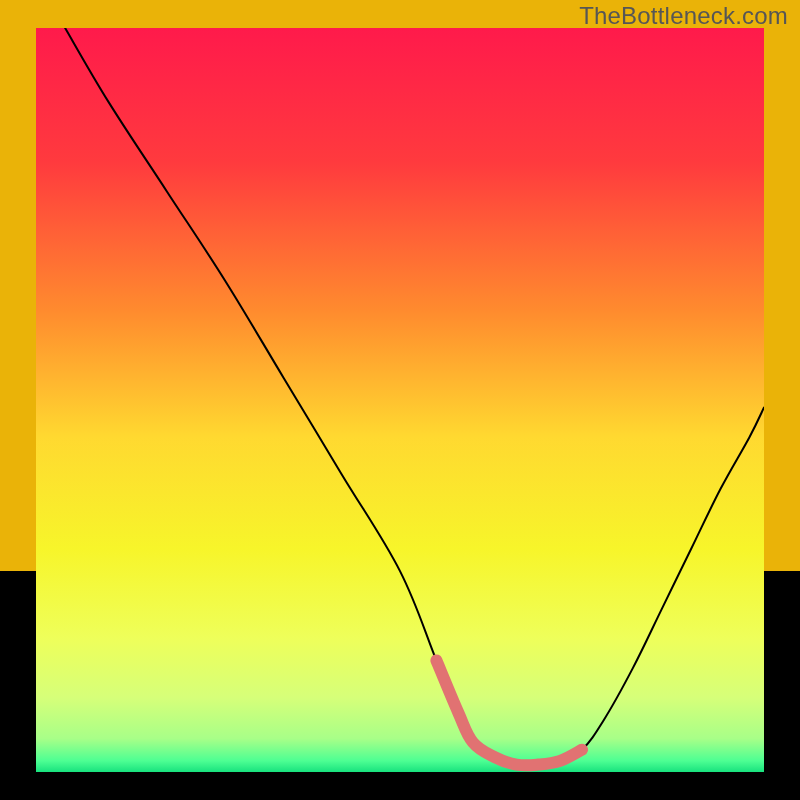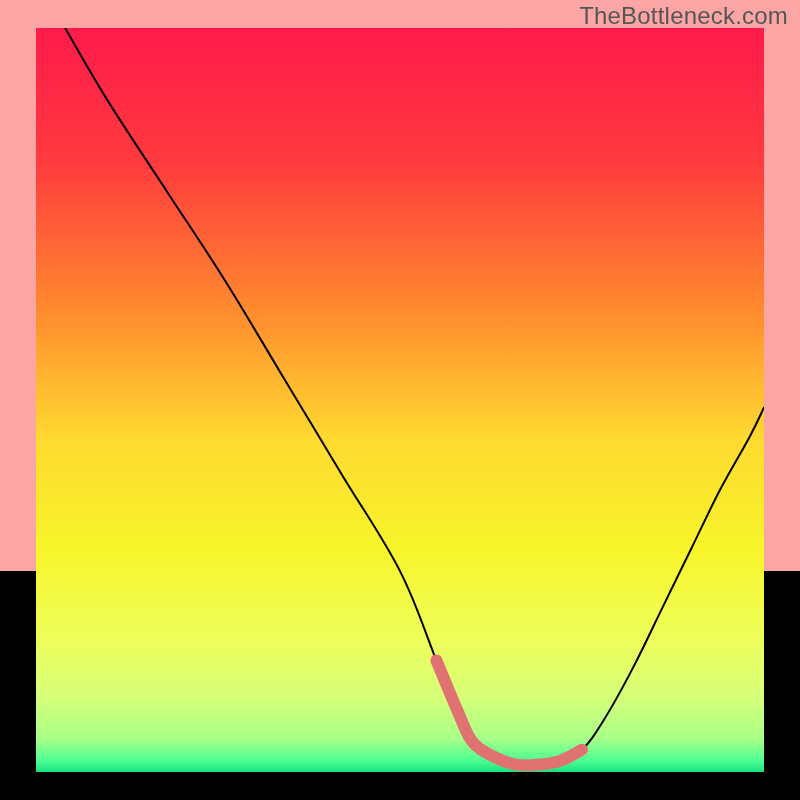--- a/index.html
+++ b/index.html
@@ -7,21 +7,21 @@
     padding: 0;
     width: 800px;
     height: 800px;
     background: #000;
     overflow: hidden;
   }
   .frame {
     position: relative;
     width: 800px;
     height: 571px;
-    background: #fca5a5;
+    background: #eab308;
   }
   .watermark {
     position: absolute;
     top: 2px;
     right: 12px;
     font-family: Arial, Helvetica, sans-serif;
     font-size: 24px;
     font-weight: 500;
     color: #565656;
     letter-spacing: 0.2px;

